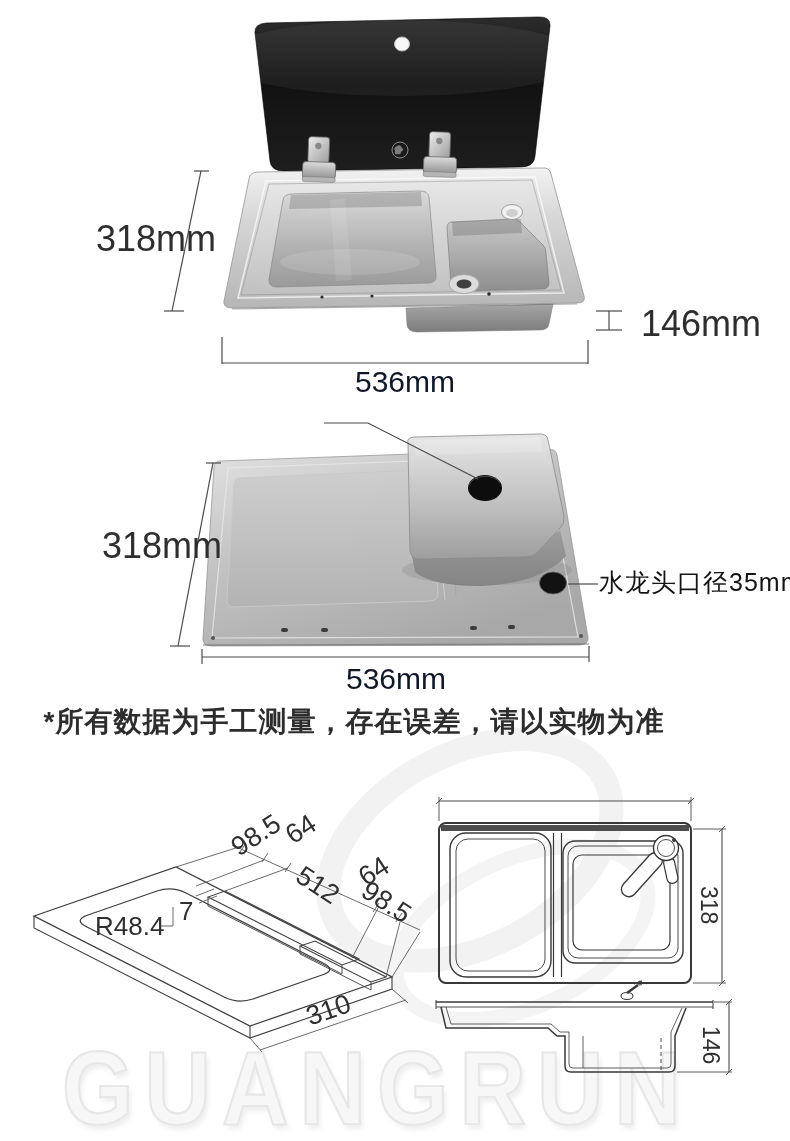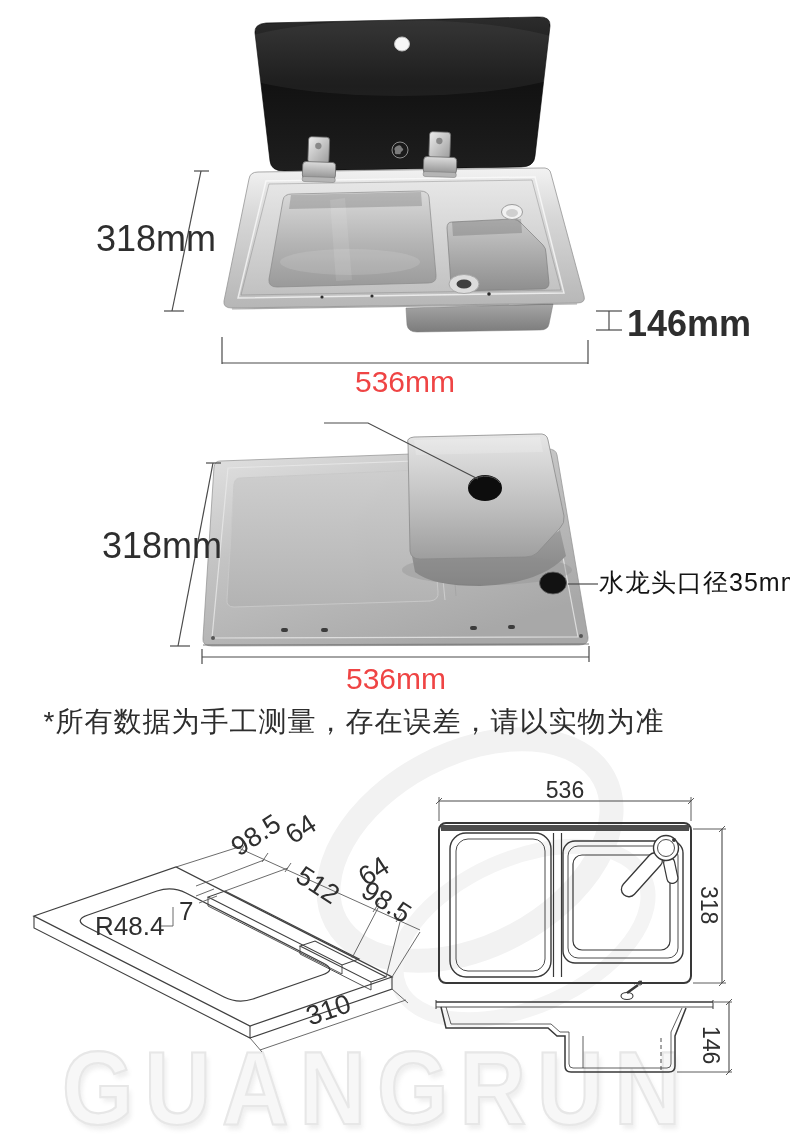--- a/index.html
+++ b/index.html
@@ -1,26 +1,26 @@
 <!DOCTYPE html>
 <html><head>
 <meta charset="utf-8">
 <style>
   html,body{margin:0;padding:0;background:#fff;}
   .page{position:relative;width:790px;height:1141px;background:#ffffff;overflow:hidden;
         font-family:"Liberation Sans","DejaVu Sans",sans-serif;}
   .lbl{position:absolute;line-height:1;white-space:nowrap;color:#2b2b2b;}
   .dim{font-size:36px;color:#2e2e2e;}
-  .dim-big{font-size:30px;color:#ef4444;}
+  .dim-big{font-size:30px;color:#0f172a;}
   .cjk{font-size:25px;color:#141414;letter-spacing:1px;}
   .iso{font-size:27px;color:#2f2f2f;}
   .draw{font-size:23px;color:#2f2f2f;}
   .rot90{transform:rotate(90deg);transform-origin:0 0;}
   .center{text-align:center;}
-  .disclaimer{font-size:28px;color:#2d2d2d;width:708px;text-align:center;letter-spacing:1px;}
+  .disclaimer{font-size:28px;color:#2d2d2d;width:708px;text-align:center;letter-spacing:1px;font-weight:bold;}
   .brandmark{position:absolute;left:62px;top:1030px;width:700px;
      font-size:92px;font-weight:800;letter-spacing:11px;color:#f7f7f7;
      -webkit-text-stroke:2px #e7e7e7;text-shadow:3px 4px 4px rgba(120,120,120,0.12);
      transform:scaleY(1.12);transform-origin:0 0;}
   svg{position:absolute;left:0;top:0;}
 </style>
 </head>
 <body>
 
 <div class="page">
@@ -274,35 +274,34 @@
         <line x1="714" y1="1002" x2="732" y2="1002"></line>
         <line x1="677" y1="1072" x2="732" y2="1072"></line>
         <line x1="729" y1="1002" x2="729" y2="1072" stroke-width="1.1"></line>
         <line x1="726" y1="1005" x2="732" y2="999"></line>
         <line x1="726" y1="1075" x2="732" y2="1069"></line>
       </g>
     </g>
   </svg>
 
   <div class="lbl dim" style="left:96px;top:221px;">318mm</div>
-  <div class="lbl dim" style="left:627px;top:306px;font-weight:bold;">146mm</div>
+  <div class="lbl dim" style="left:641px;top:306px;">146mm</div>
   <div class="lbl dim-big center" style="left:222px;top:367px;width:366px;">536mm</div>
 
   <div class="lbl dim" style="left:102px;top:528px;">318mm</div>
   <div class="lbl cjk" style="left:599px;top:570px;">水龙头口径35mm</div>
   <div class="lbl dim-big center" style="left:202px;top:664px;width:388px;">536mm</div>
 
   <div class="lbl disclaimer" style="left:0;top:708px;">*所有数据为手工测量，存在误差，请以实物为准</div>
 
   <div class="lbl iso" style="left:230px;top:822px;transform:rotate(-33deg);">98.5</div>
   <div class="lbl iso" style="left:286px;top:816px;transform:rotate(-33deg);">64</div>
   <div class="lbl iso" style="left:295px;top:872px;transform:rotate(33deg);">512</div>
   <div class="lbl iso" style="left:359px;top:858px;transform:rotate(-33deg);">64</div>
   <div class="lbl iso" style="left:360px;top:889px;transform:rotate(33deg);">98.5</div>
   <div class="lbl iso" style="left:179px;top:898px;font-size:26px;">7</div>
   <div class="lbl iso" style="left:95px;top:913px;font-size:26px;text-align:center;">R48.4</div>
   <div class="lbl iso" style="left:306px;top:997px;transform:rotate(-19deg);">310</div>
 
-  <div class="lbl draw center" style="left:438px;top:779px;width:254px;">536</div>
   <div class="lbl draw rot90" style="left:720px;top:886px;">318</div>
   <div class="lbl draw rot90" style="left:722px;top:1026px;">146</div>
 
 </div>
 
 </body></html>

